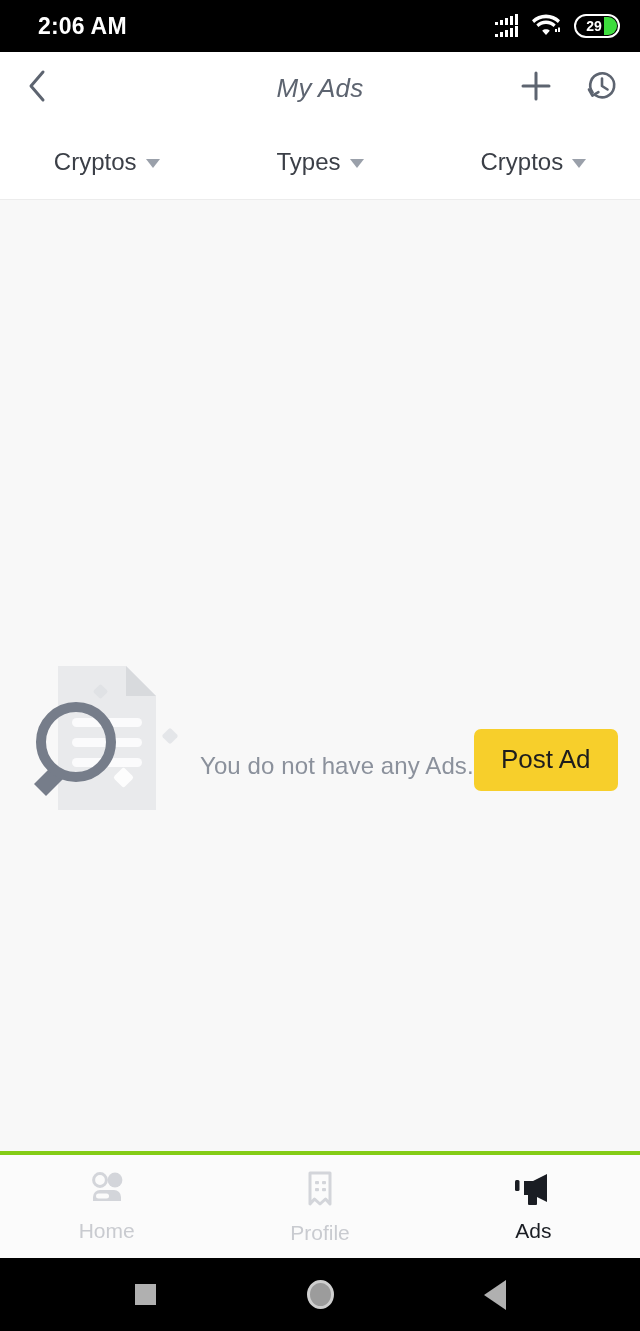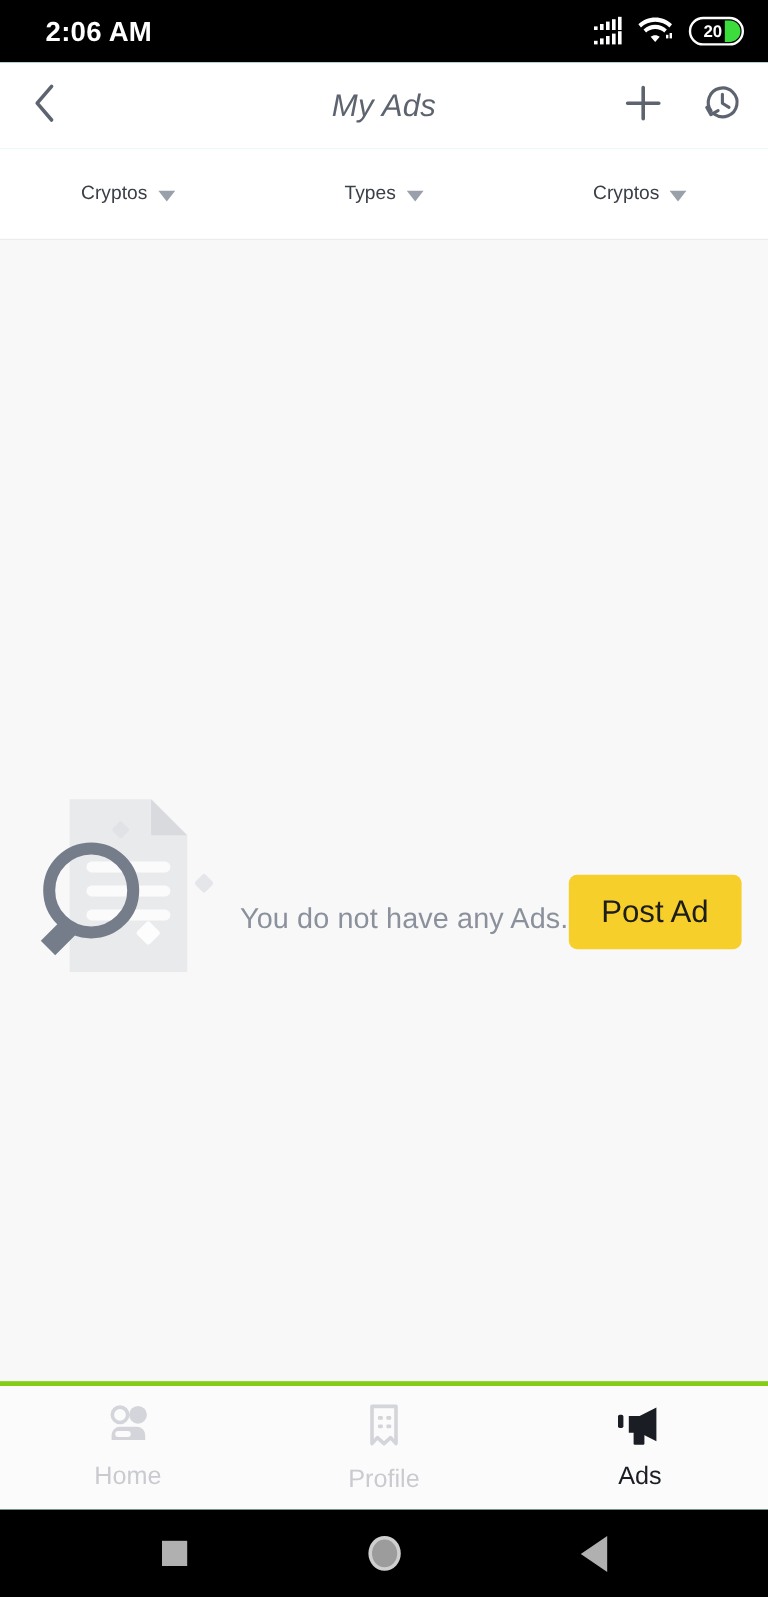--- a/index.html
+++ b/index.html
@@ -9,21 +9,21 @@
   }
   body {
     font-family: "Liberation Sans", sans-serif;
     -webkit-font-smoothing: antialiased;
   }
   #phone {
     position: relative;
     width: 640px;
     height: 1331px;
     overflow: hidden;
-    background: #5eead4;
+    background: #7f1d1d;
     display: flex;
     flex-direction: column;
   }
 
   
   .status-bar {
     height: 52px;
     background: #000;
     color: #fff;
     display: flex;
@@ -144,21 +144,21 @@
   }
   .filter-item {
     flex: 1;
     display: flex;
     align-items: center;
     justify-content: center;
     gap: 9px;
     cursor: pointer;
   }
   .filter-label {
-    font-size: 16px;
+    font-size: 24px;
     color: #3b3f47;
   }
   .caret {
     width: 0; height: 0;
     border-left: 7px solid transparent;
     border-right: 7px solid transparent;
     border-top: 9px solid #9aa0aa;
     margin-top: 4px;
   }
 
@@ -288,21 +288,21 @@
         <svg width="30" height="24" viewBox="0 0 30 24">
           <path d="M15 6.2c4.6 0 8.8 1.8 11.9 4.7l2.1-2.6C25.4 4.7 20.4 2.6 15 2.6S4.6 4.7 1 8.3l2.1 2.6C6.2 8 10.4 6.2 15 6.2z" fill="#fff"></path>
           <path d="M15 12.1c2.9 0 5.6 1.1 7.6 3l2.1-2.6C22.1 10 18.7 8.6 15 8.6s-7.1 1.4-9.7 3.9l2.1 2.6c2-1.9 4.7-3 7.6-3z" fill="#fff"></path>
           <path d="M15 17.3c1.4 0 2.8.5 3.8 1.4L15 23l-3.8-4.3c1-.9 2.4-1.4 3.8-1.4z" fill="#fff"></path>
           <rect x="24" y="17" width="2" height="3" fill="#fff"></rect>
           <rect x="27" y="15.5" width="2" height="4.5" fill="#fff"></rect>
         </svg>
       </span>
       <div class="battery">
         <div class="battery-fill"></div>
-        <div class="battery-label">20</div>
+        <div class="battery-label">29</div>
       </div>
     </div>
   </div>
 
   <div class="app-bar">
     <div class="appbar-left">
       <div class="icon-btn">
         <span>
           <svg width="24" height="34" viewBox="0 0 24 34">
             <path d="M17 3 L5 17 L17 31" fill="none" stroke="#5d6470" stroke-width="3" stroke-linecap="round" stroke-linejoin="round"></path>

